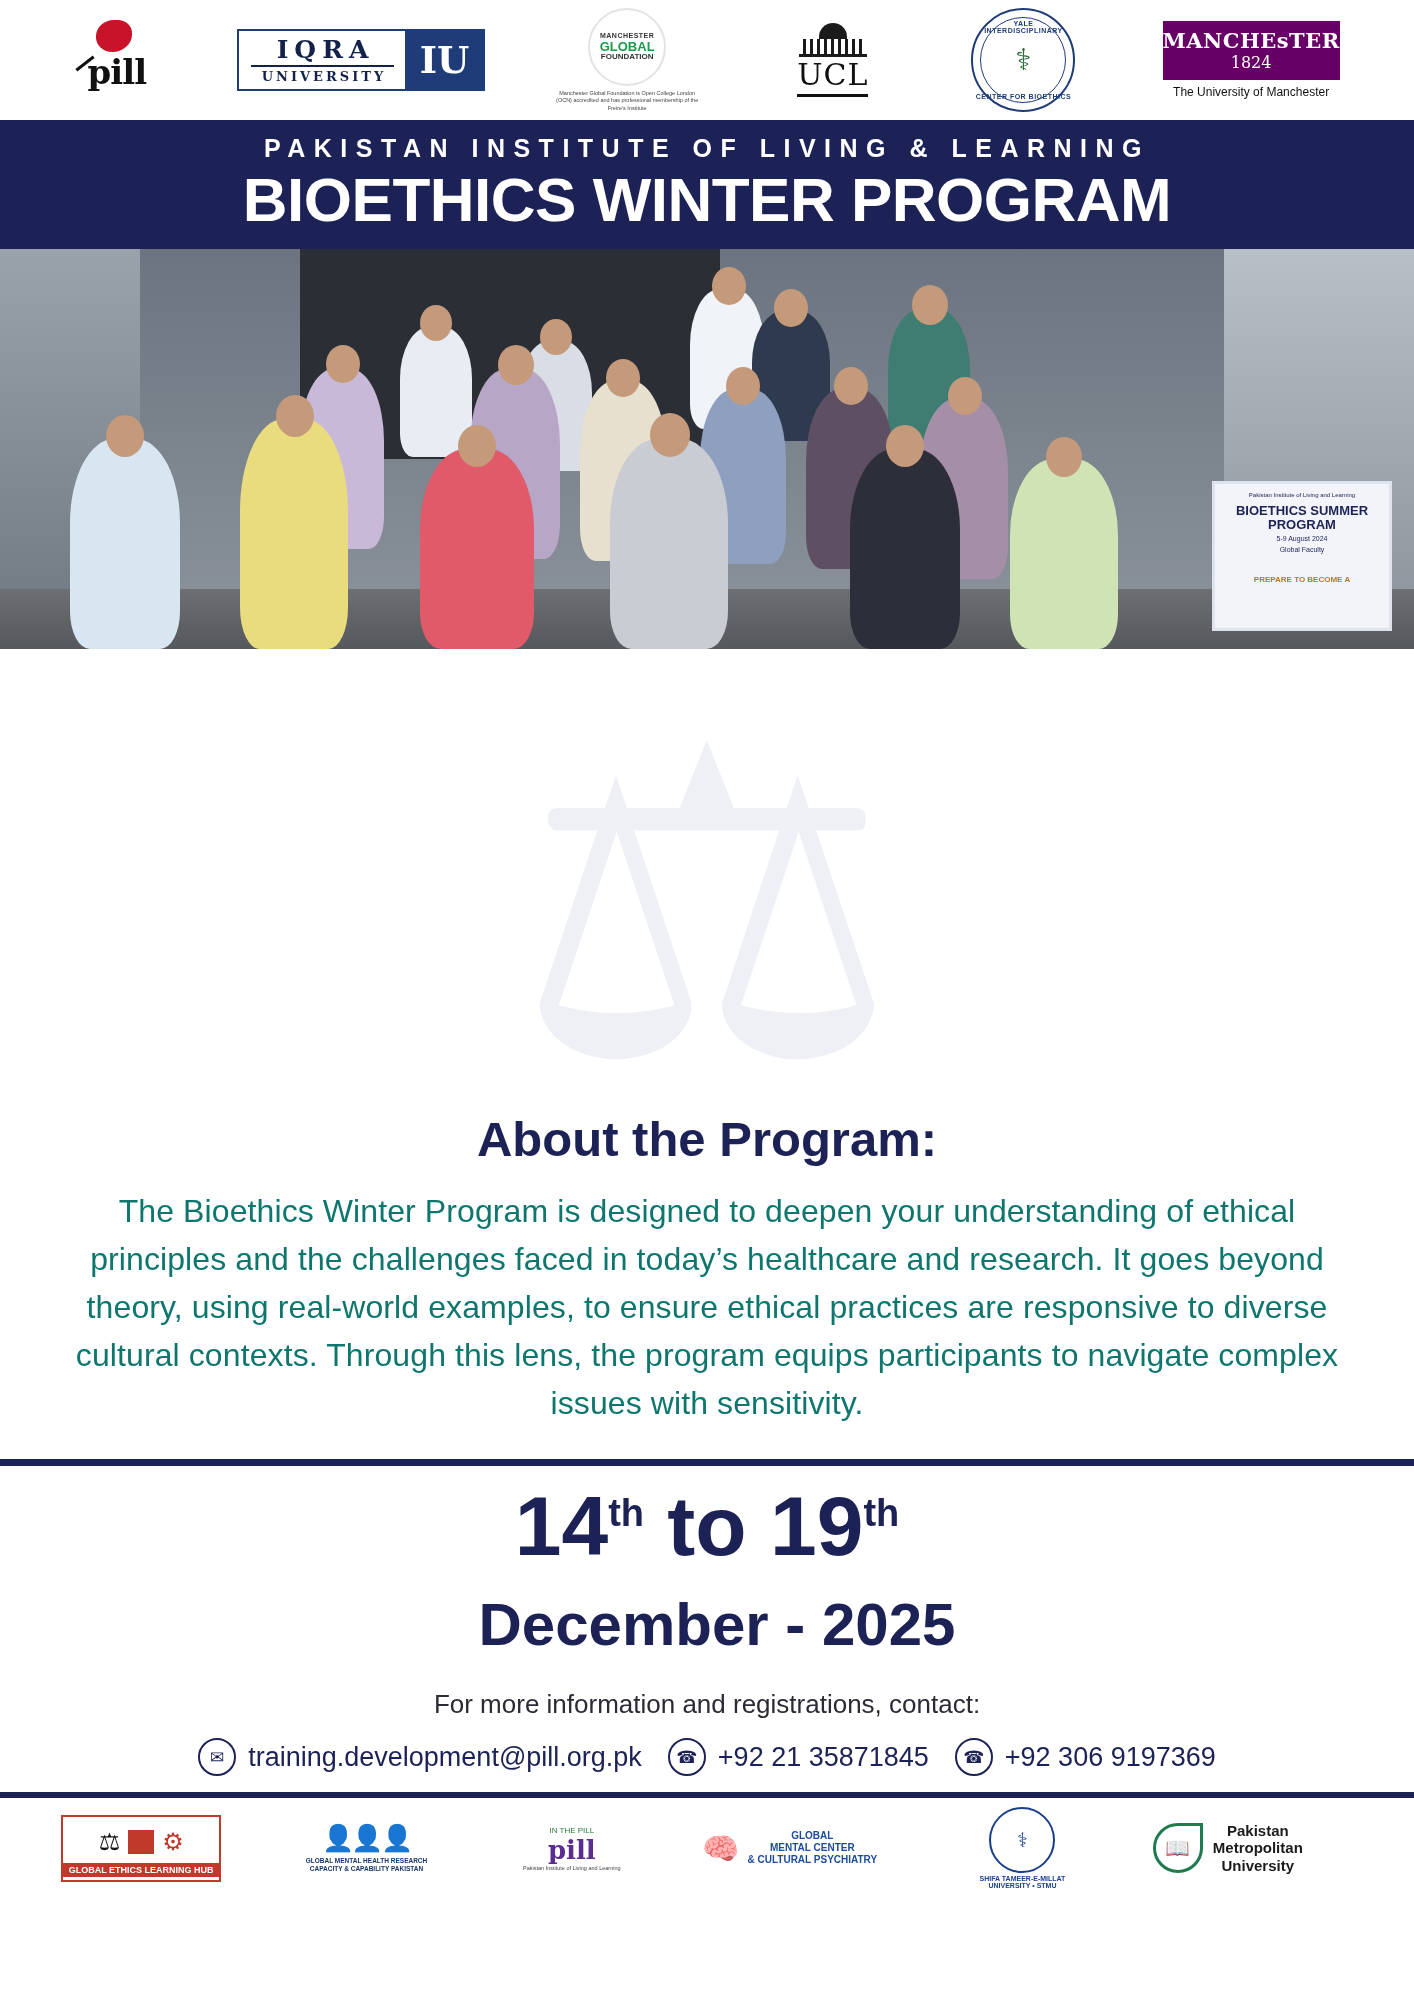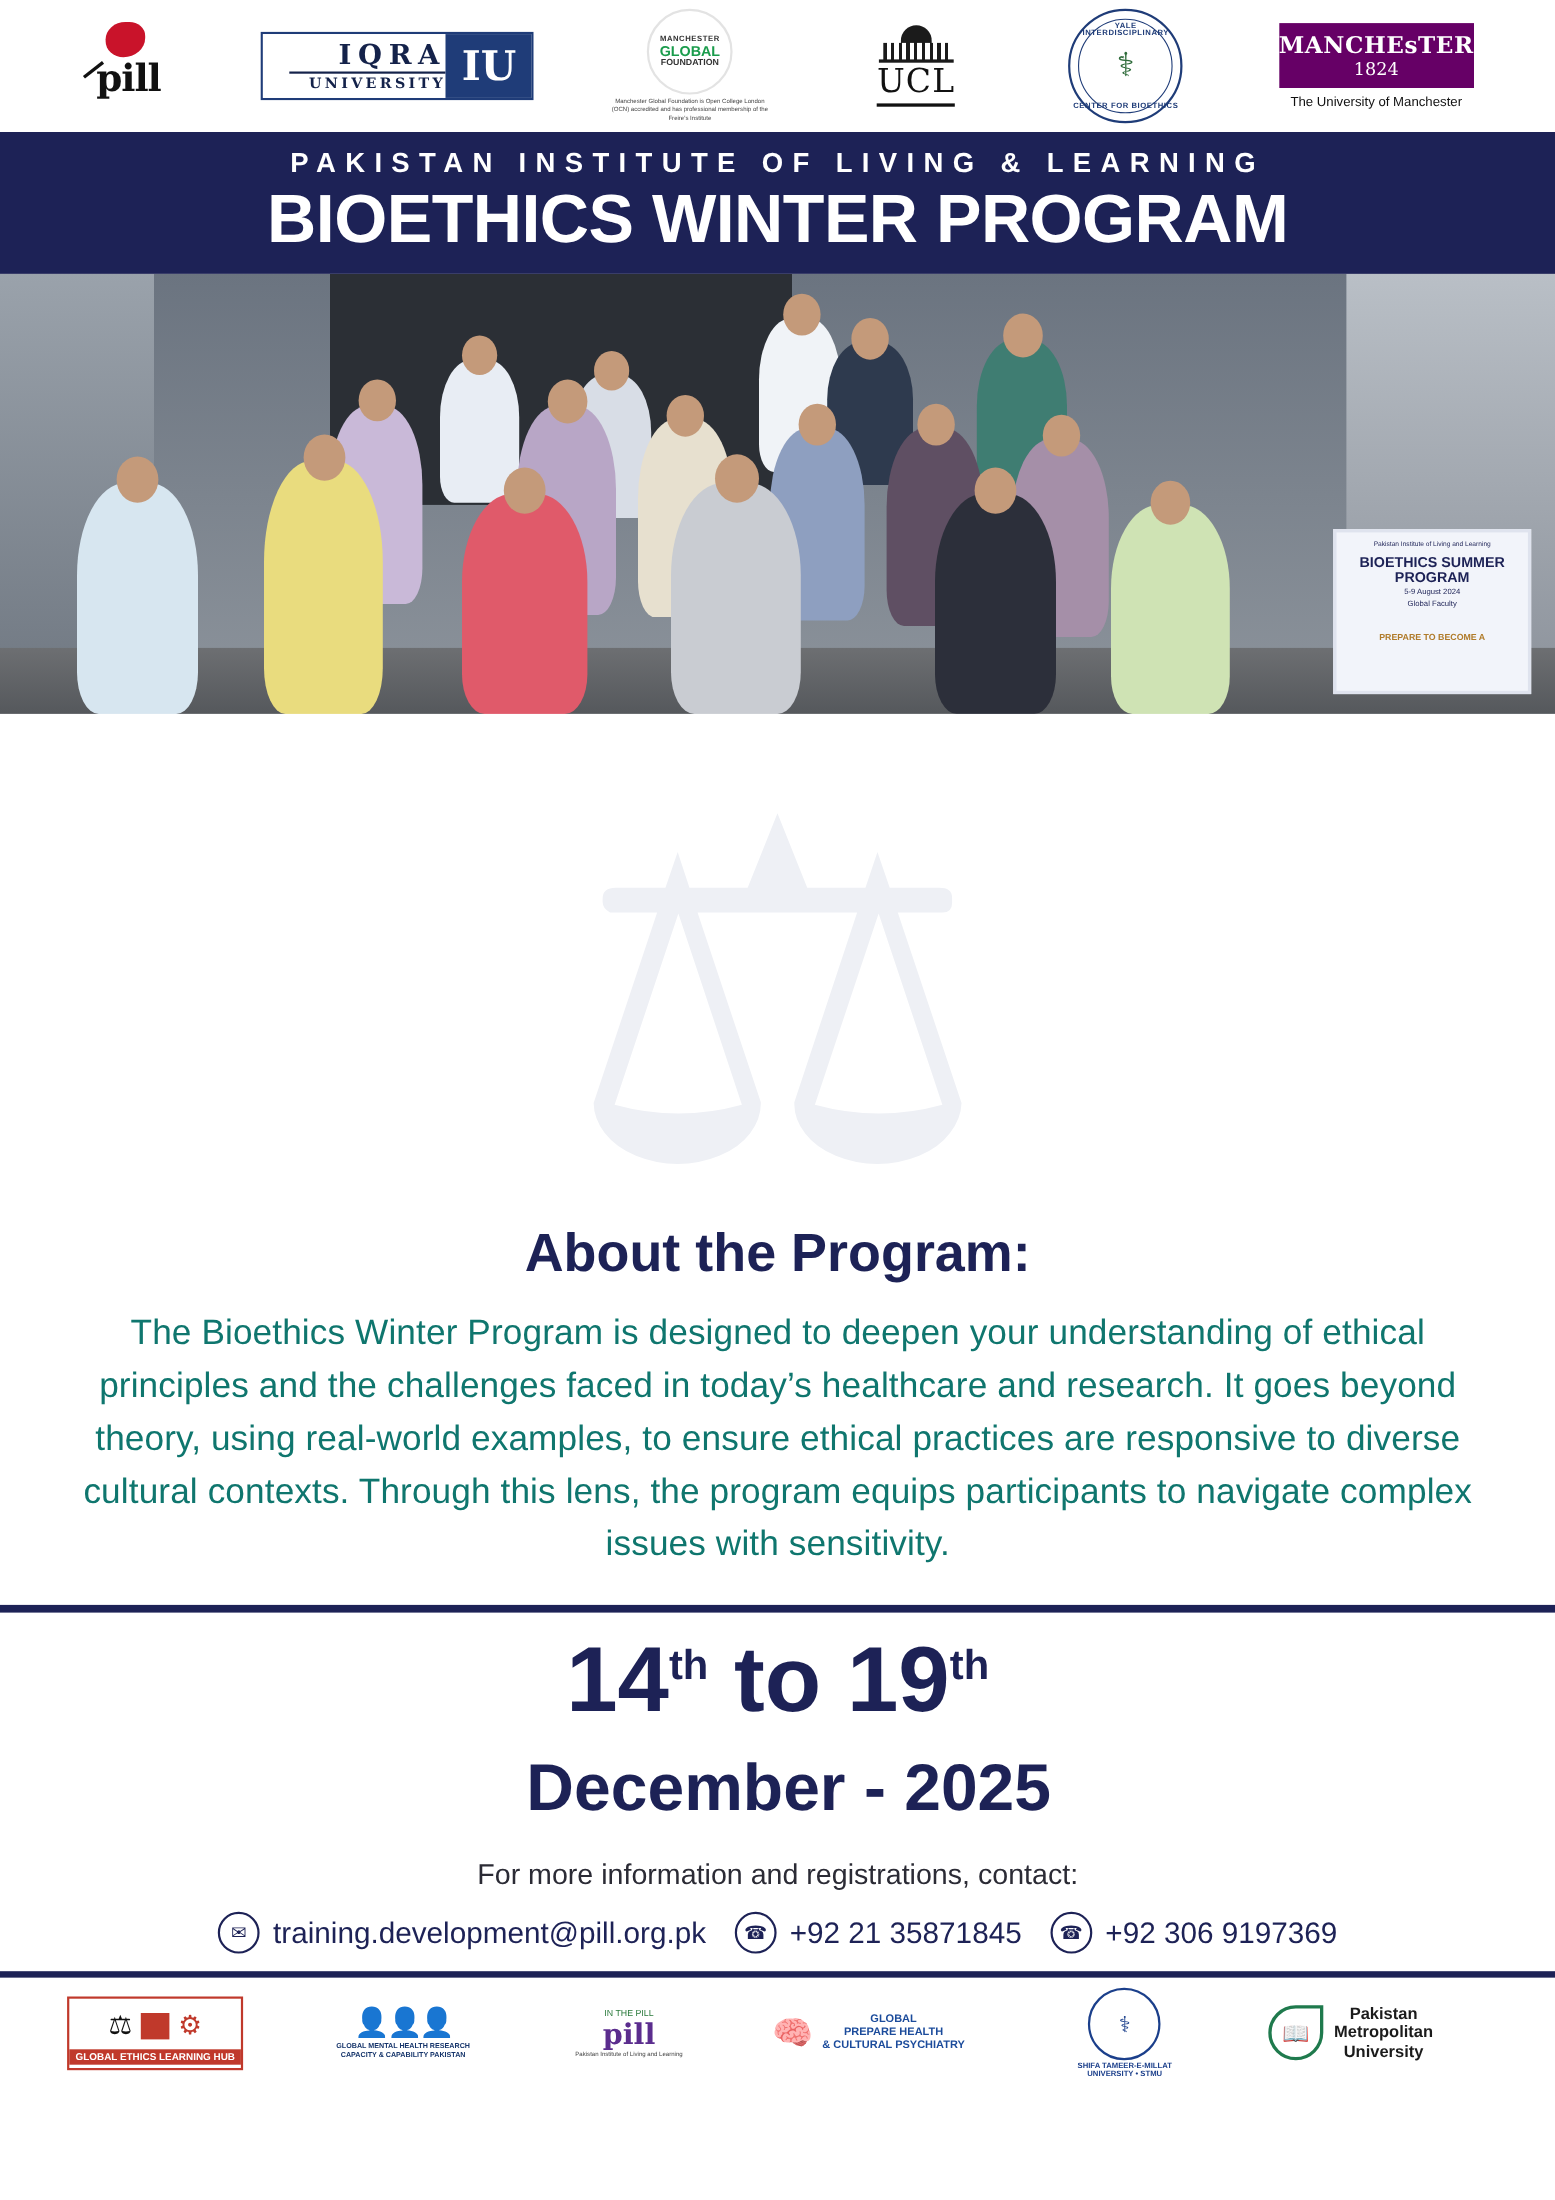--- a/index.html
+++ b/index.html
@@ -40,21 +40,21 @@
   .pill-logo .pill-tail {
     position: absolute; left: 12px; top: 44px; width: 22px; height: 3px;
     background: #111; transform: rotate(-38deg);
   }
 
   .iqra-logo {
     width: 248px; height: 62px; display: flex; align-items: stretch;
     border: 2px solid #1f3c78; box-sizing: border-box;
   }
   .iqra-left {
-    flex: 1; display: flex; flex-direction: column; align-items: flex-end;
+    flex: 1; display: flex; flex-direction: column; align-items: center;
     justify-content: center; background: #fff; line-height: 1;
   }
   .iqra-left .l1 {
     font-family: "DejaVu Serif", serif; font-weight: 700; font-size: 25px;
     letter-spacing: 6px; color: #14224a; padding-left: 6px;
   }
   .iqra-left .rule { width: 86%; height: 2px; background: #14224a; margin: 3px 0; }
   .iqra-left .l2 {
     font-family: "DejaVu Serif", serif; font-weight: 700; font-size: 13px;
     letter-spacing: 3px; color: #14224a; padding-left: 3px;
@@ -428,21 +428,21 @@
   <div class="f-logo pillsmall">
     <div class="arc">IN THE PILL</div>
     <div class="wordmark">pill</div>
     <div class="t">Pakistan Institute of Living and Learning</div>
   </div>
 
   <div class="f-logo gmhcp">
     <span class="brain">🧠</span>
     <span>
       <div class="t1">GLOBAL</div>
-      <div class="t1">PREPARE HEALTH</div>
+      <div class="t1">MENTAL CENTER</div>
       <div class="t1">&amp; CULTURAL PSYCHIATRY</div>
     </span>
   </div>
 
   <div class="f-logo stmu">
     <div class="seal">⚕</div>
     <div class="t">SHIFA TAMEER-E-MILLAT UNIVERSITY • STMU</div>
   </div>
 
   <div class="f-logo kmu">

